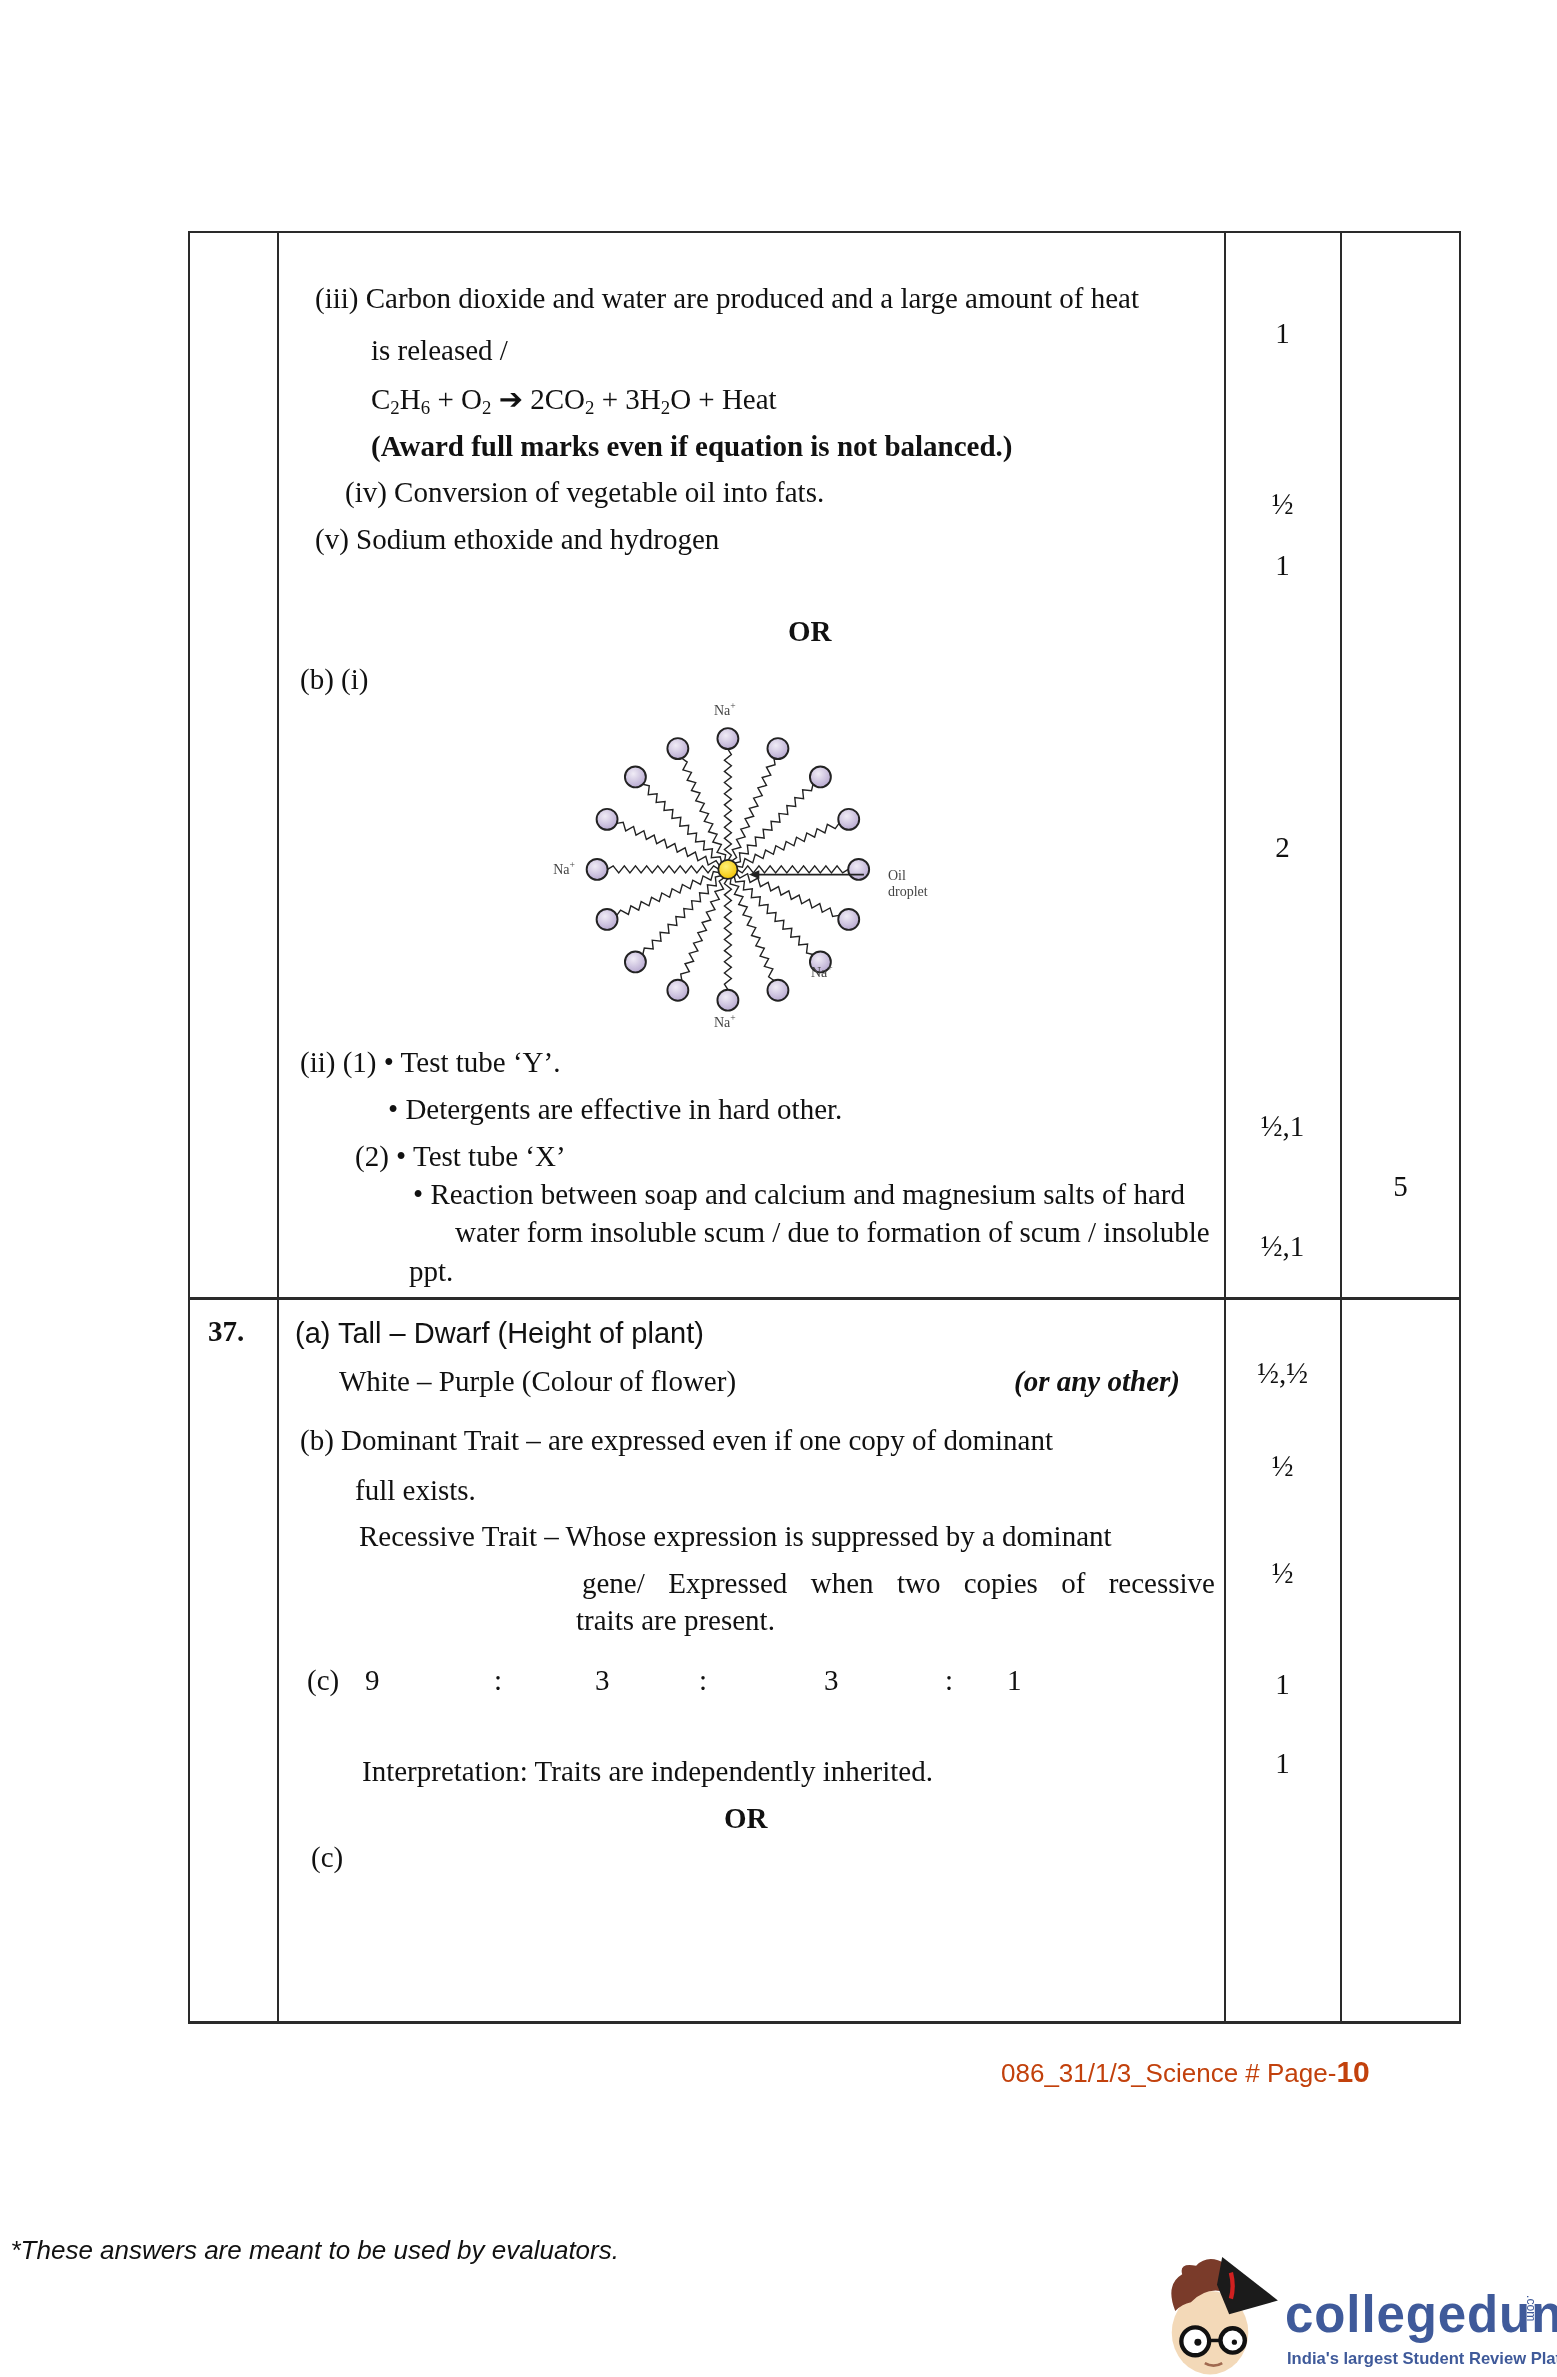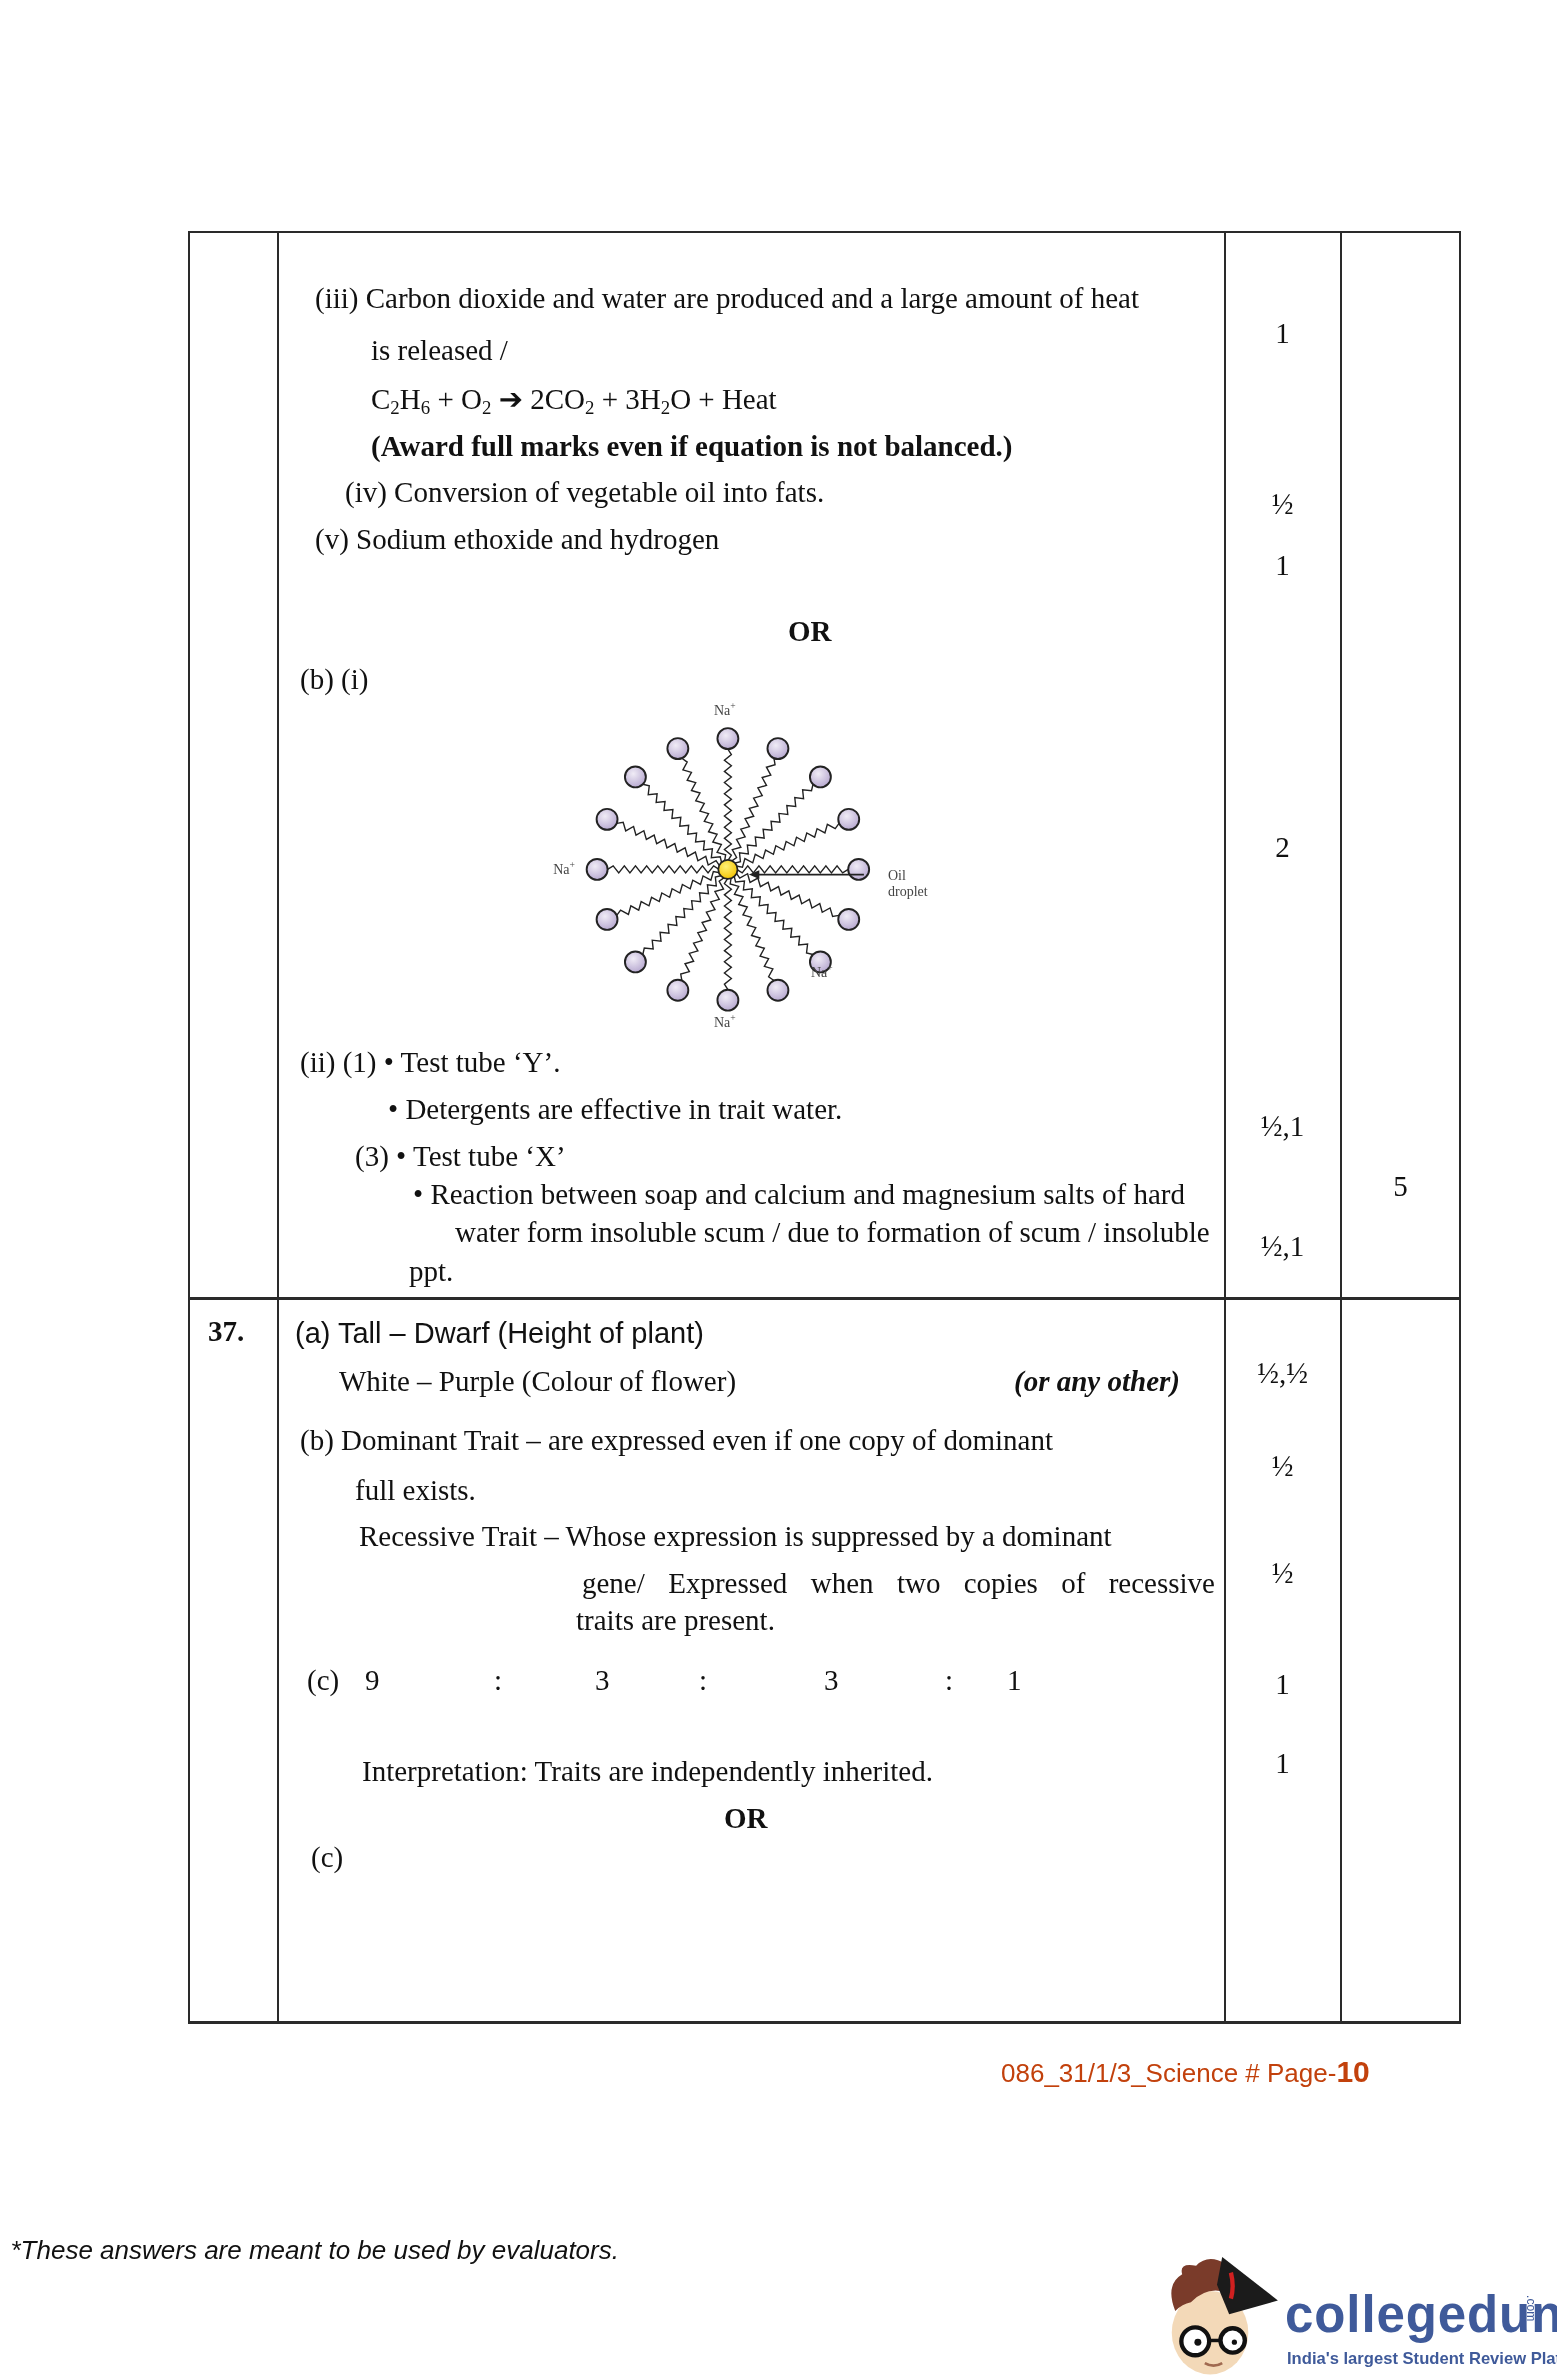--- a/index.html
+++ b/index.html
@@ -97,22 +97,22 @@
     <div class="abs" style="left:12.2px; top:157px; font-family:'Liberation Serif',serif; font-size:14px; color:#444;"><span>Na</span><sup style="font-size:9.6px;">+</sup></div>
     <div class="abs" style="left:270px; top:260px; font-family:'Liberation Serif',serif; font-size:14px; color:#444;"><span>Na</span><sup style="font-size:9.6px;">+</sup></div>
     <div class="abs" style="left:173px; top:310px; font-family:'Liberation Serif',serif; font-size:14px; color:#444;"><span>Na</span><sup style="font-size:9.6px;">+</sup></div>
     <div class="abs" style="left:347px; top:166px; font-family:'Liberation Serif',serif; font-size:14px; color:#444; line-height:15.7px;">
       <div>Oil</div>
       <div>droplet</div>
     </div>
   </div>
 
   <div class="abs t" style="left:300px; top:1048px;">(ii) (1) • Test tube ‘Y’.</div>
-  <div class="abs t" style="left:388px; top:1095px;">• Detergents are effective in trait water.</div>
-  <div class="abs t" style="left:355px; top:1142px;">(3) • Test tube ‘X’</div>
+  <div class="abs t" style="left:388px; top:1095px;">• Detergents are effective in hard other.</div>
+  <div class="abs t" style="left:355px; top:1142px;">(2) • Test tube ‘X’</div>
   <div class="abs t" style="left:413px; top:1180px;">• Reaction between soap and calcium and magnesium salts of hard</div>
   <div class="abs t" style="left:409px; top:1218px;margin-left:46px;">water form insoluble scum / due to formation of scum / insoluble</div>
   <div class="abs t" style="left:409px; top:1257px;">ppt.</div>
 
   <div class="abs t marks" style="top:319px;">1</div>
   <div class="abs t marks" style="top:490px;">½</div>
   <div class="abs t marks" style="top:551px;">1</div>
   <div class="abs t marks" style="top:833px;">2</div>
   <div class="abs t marks" style="top:1112px;">½,1</div>
   <div class="abs t marks" style="top:1232px;">½,1</div>

